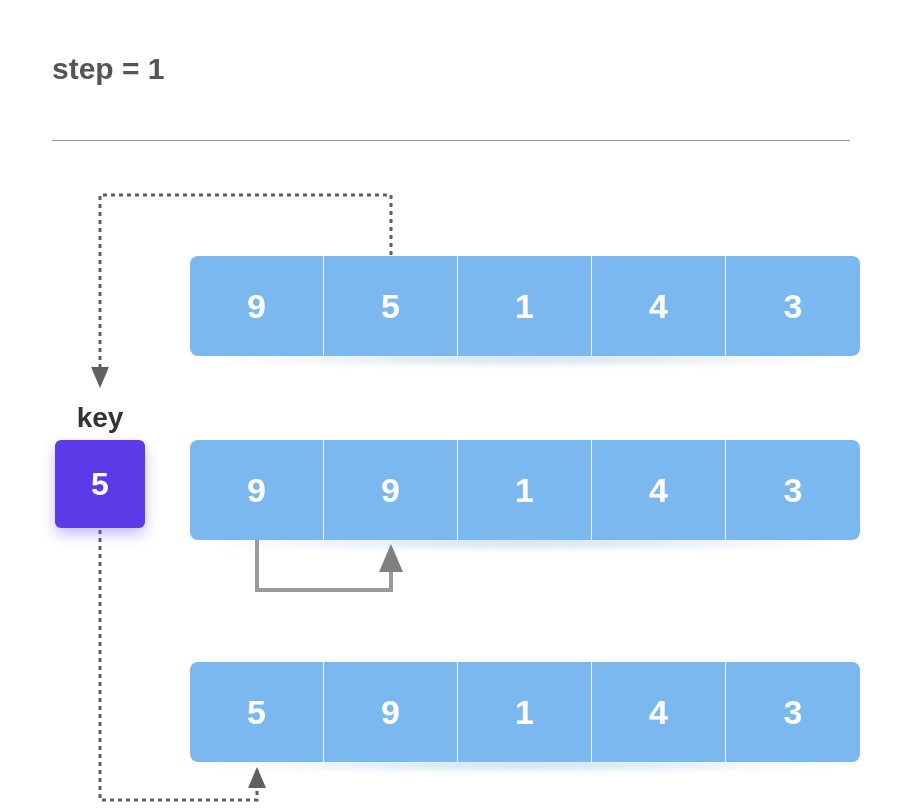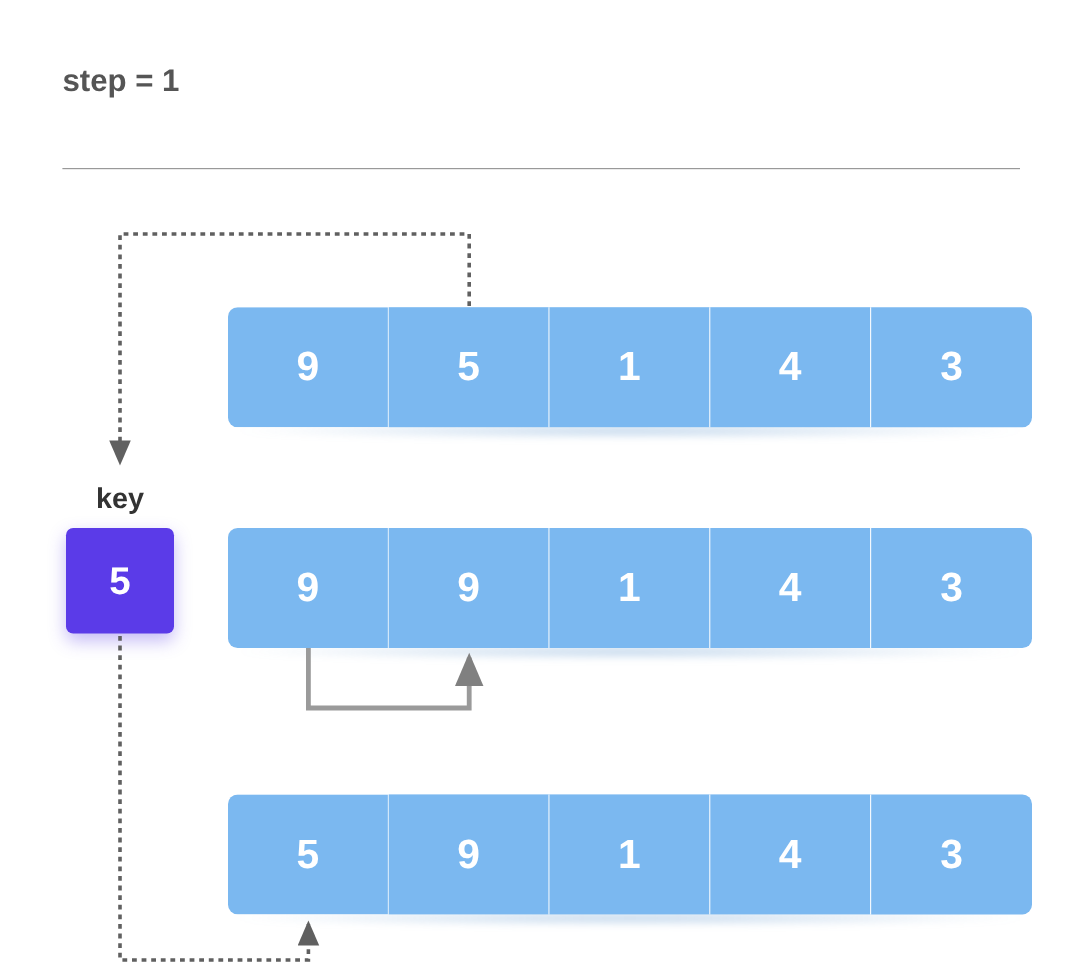--- a/index.html
+++ b/index.html
@@ -18,21 +18,21 @@
     width: 902px;
     height: 808px;
     font-family: -apple-system, BlinkMacSystemFont, "Segoe UI", Arial, sans-serif;
     position: relative;
     background: #ffffff;
   }
   .step-label {
     position: absolute;
     top: 52px;
     left: 52px;
-    font-size: 26px;
+    font-size: 30px;
     font-weight: 700;
     color: var(--text-dark);
   }
   .divider {
     position: absolute;
     top: 140px;
     left: 52px;
     right: 52px;
     height: 1px;
     background: var(--hr-gray);
@@ -89,21 +89,21 @@
     align-items: center;
     justify-content: center;
     box-shadow: 0 6px 14px rgba(90,60,230,0.35);
   }
   .key-label {
     position: absolute;
     top: 402px;
     left: 55px;
     width: 90px;
     text-align: center;
-    font-size: 24px;
+    font-size: 28px;
     font-weight: 700;
     color: #333333;
   }
   svg.overlay {
     position: absolute;
     top: 0; left: 0;
     width: 902px;
     height: 808px;
     pointer-events: none;
   }

